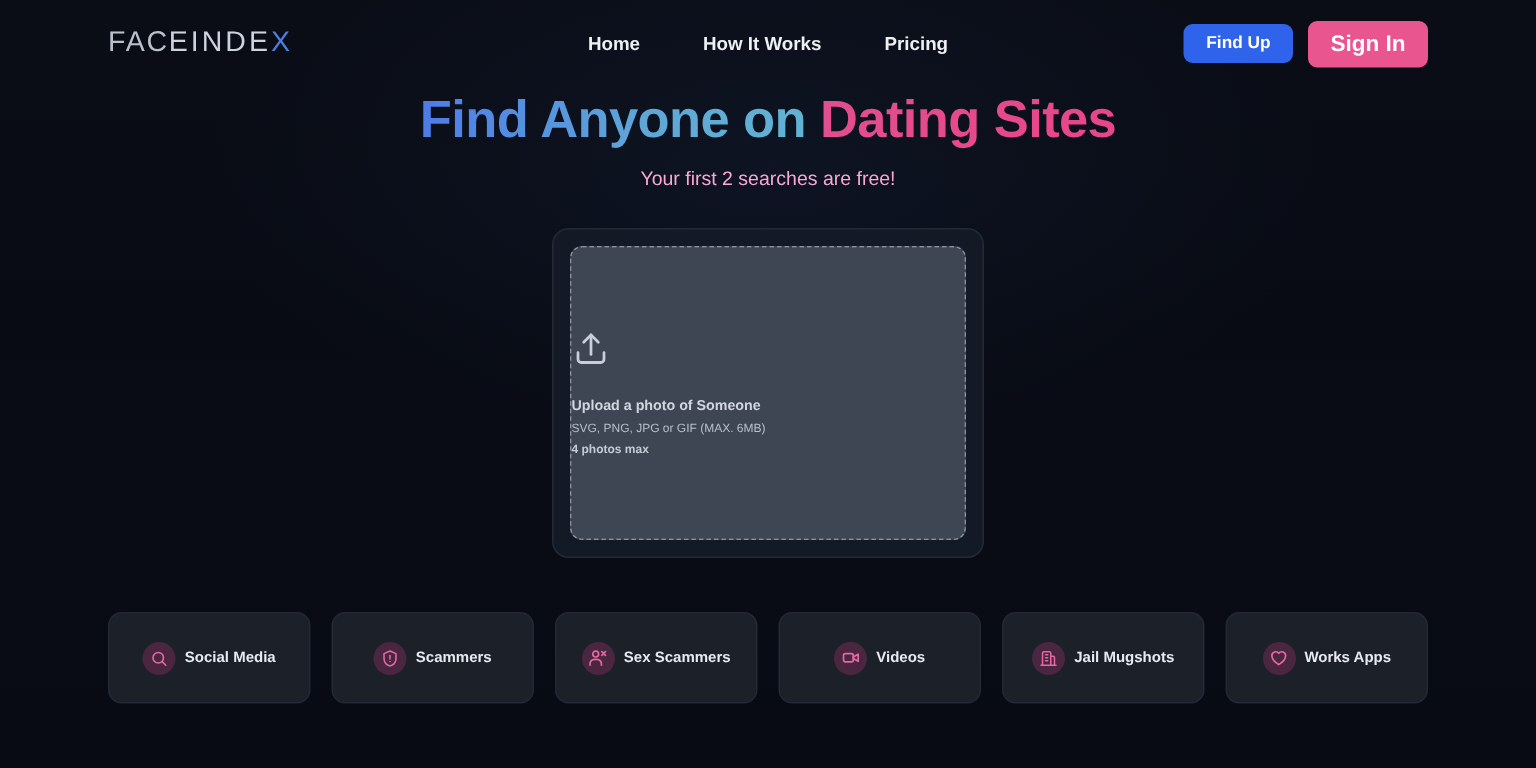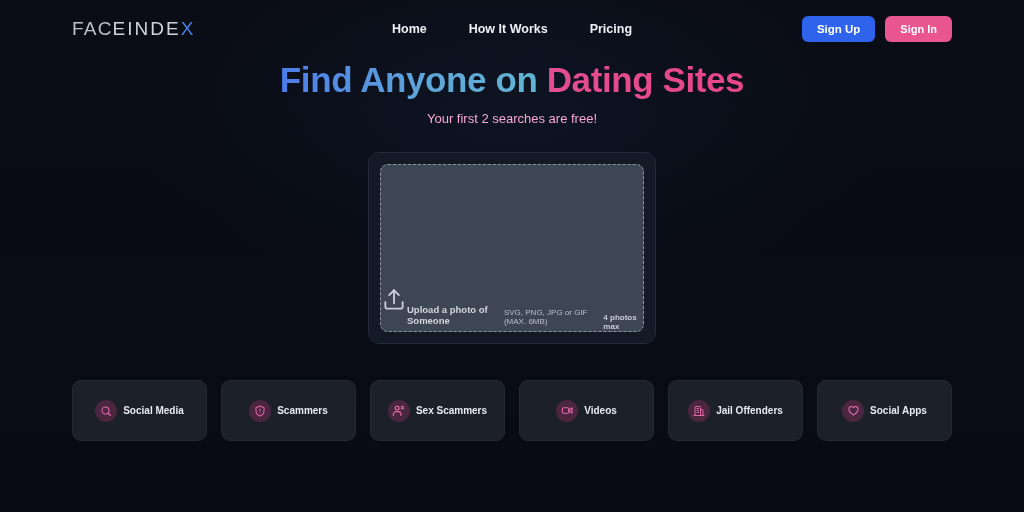--- a/index.html
+++ b/index.html
@@ -60,21 +60,21 @@
     margin-left:auto; display:flex; gap:10px; align-items:center;
   }
   .btn-signup {
     background:#2f63eb; color:#fff;
     font-size:11.5px; font-weight:700;
     padding:7px 15px; border-radius:6px; border:none;
     cursor:pointer; white-space:nowrap;
   }
   .btn-signin {
     background:#e8558f; color:#fff;
-    font-size:11px; font-weight:700;
+    font-size:15px; font-weight:700;
     padding:7px 15px; border-radius:6px; border:none;
     cursor:pointer; white-space:nowrap;
   }
 
   
   .hero { position:relative; z-index:2; text-align:center; margin-top:18px; }
   .hero h1 {
     font-size:35px; font-weight:800; letter-spacing:-.4px;
     line-height:1.12; white-space:nowrap;
   }
@@ -93,26 +93,26 @@
   
   .panel {
     position:relative; z-index:2;
     width:288px; margin:26px auto 0;
     background:#141a25;
     border:1px solid #222a38;
     border-radius:11px;
     padding:11px;
   }
   .dropzone {
-    height:168px;
+    height:196px;
     background:#3e4654;
     border:1.6px dashed #8b93a3;
     border-radius:8px;
-    display:flex; flex-direction:row;
-    align-items:flex-end; justify-content:center;
+    display:flex; flex-direction:column;
+    align-items:flex-start; justify-content:center;
     cursor:pointer;
   }
   .dz-icon { margin-bottom:14px; }
   .dz-t1 { font-size:9.5px; font-weight:700; color:#d2d6df; margin-bottom:5px; }
   .dz-t2 { font-size:8px; color:#b9bfcb; margin-bottom:5px; }
   .dz-t3 { font-size:8px; font-weight:700; color:#c6ccd6; }
 
   .cta {
     display:block; width:100%; margin-top:10px;
     background:#ce3a76; color:#fff;
@@ -157,21 +157,21 @@
       <span class="lg-x">X</span>
   </div>
 
   <nav class="nav">
     <a href="#">Home</a>
     <a href="#">How It Works</a>
     <a href="#">Pricing</a>
   </nav>
 
   <div class="auth">
-    <button class="btn-signup">Sign Up</button>
+    <button class="btn-signup">Find Up</button>
     <button class="btn-signin">Sign In</button>
   </div>
 
 </div>
 
 <div class="hero">
   <h1><span class="grad-blue">Find Anyone on </span><span class="grad-pink">Dating Sites</span></h1>
   <div class="sub">Your first 2 searches are free!</div>
 </div>
 
@@ -239,25 +239,25 @@
 
   <div class="cat">
     <span class="cat-ic">
       <svg width="12" height="12" viewBox="0 0 24 24" fill="none" stroke="#e36aa4" stroke-width="2" stroke-linecap="round" stroke-linejoin="round">
         <path d="M4 21V5a2 2 0 0 1 2-2h7a2 2 0 0 1 2 2v16"></path>
         <path d="M15 9h3a2 2 0 0 1 2 2v10"></path>
         <path d="M2 21h20"></path>
           <path d="M8 7h3M8 11h3M8 15h3"></path>
       </svg>
     </span>
-    <span class="cat-lb">Jail Offenders</span>
+    <span class="cat-lb">Jail Mugshots</span>
   </div>
 
   <div class="cat">
     <span class="cat-ic">
       <svg width="13" height="13" viewBox="0 0 24 24" fill="none" stroke="#e36aa4" stroke-width="2.1" stroke-linecap="round" stroke-linejoin="round">
         <path d="M12 20.5S3.5 15 3.5 9.2A4.7 4.7 0 0 1 12 6.6a4.7 4.7 0 0 1 8.5 2.6C20.5 15 12 20.5 12 20.5z"></path>
       </svg>
     </span>
-    <span class="cat-lb">Social Apps</span>
+    <span class="cat-lb">Works Apps</span>
   </div>
 
 </div>
 
 </body></html>

